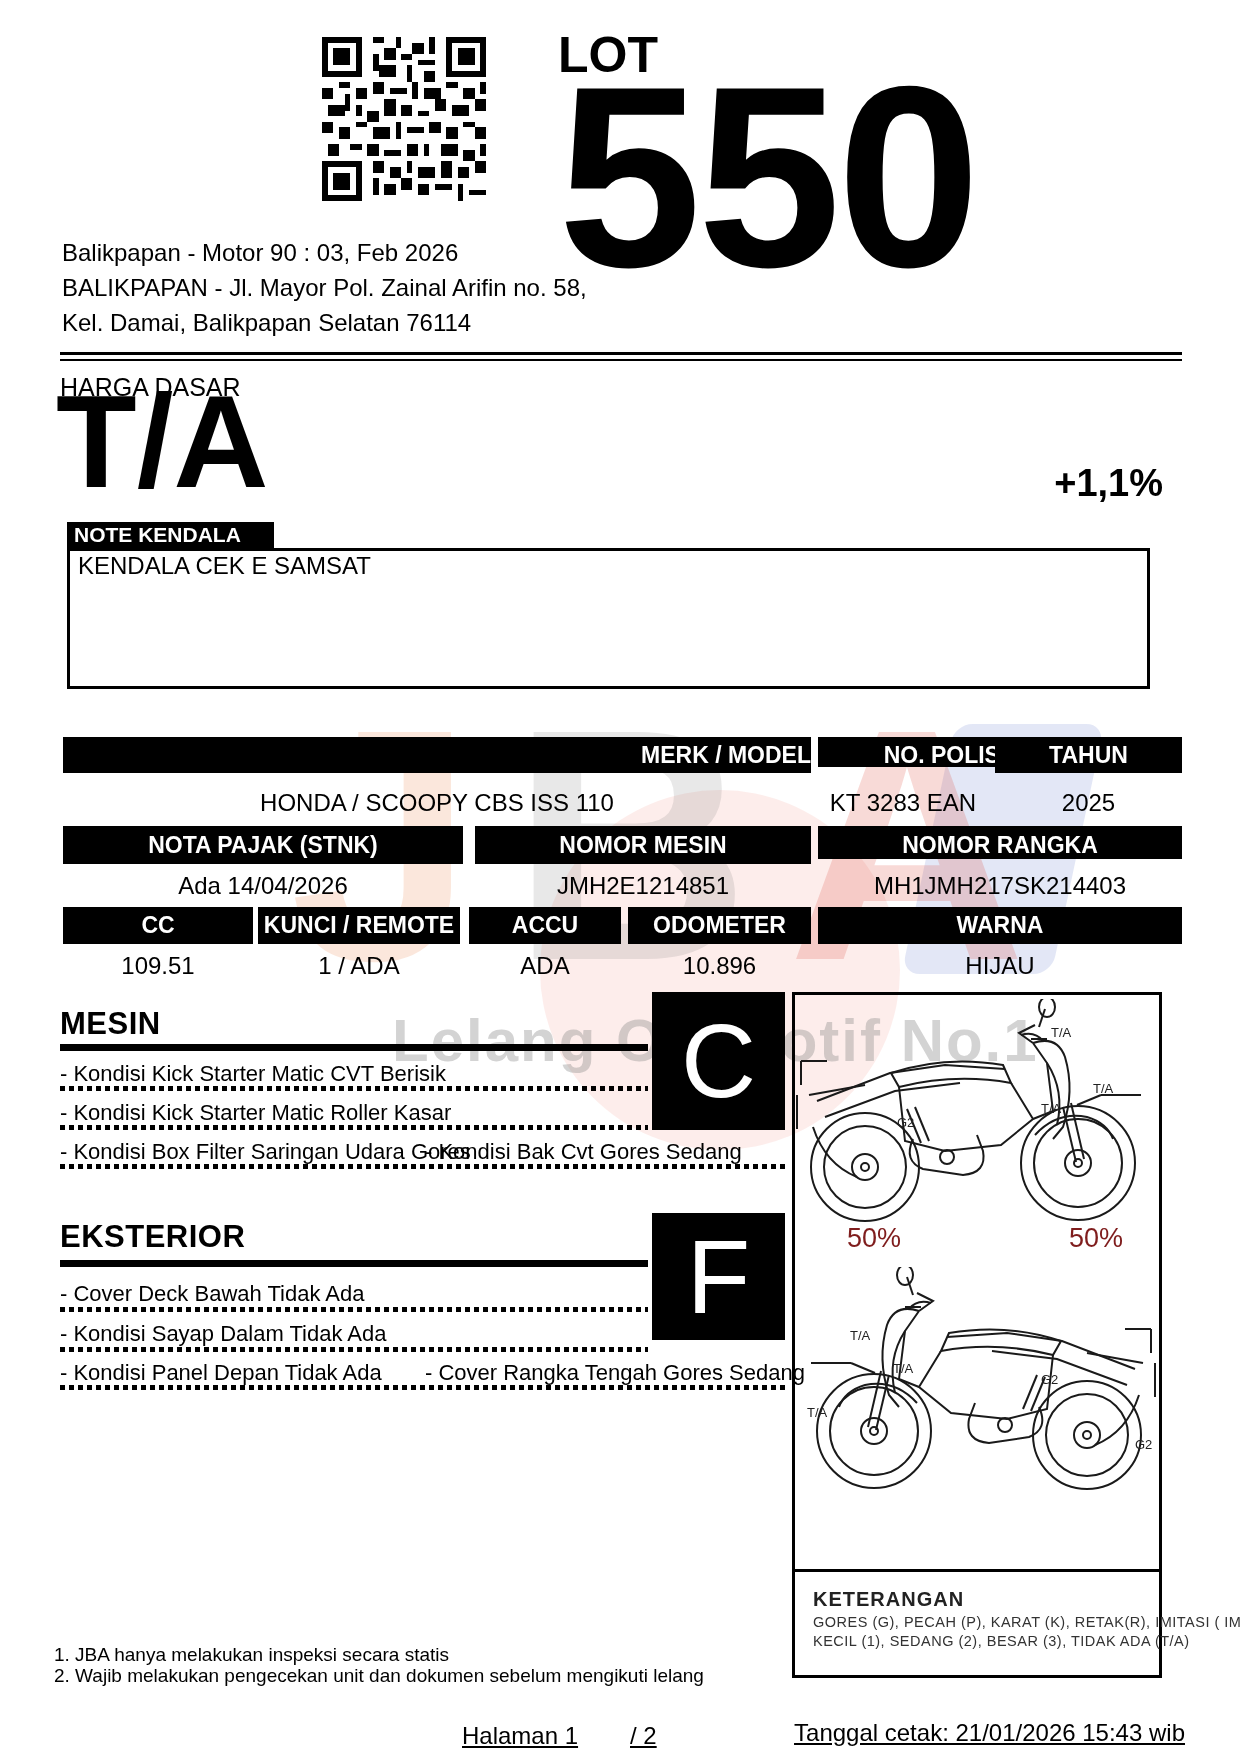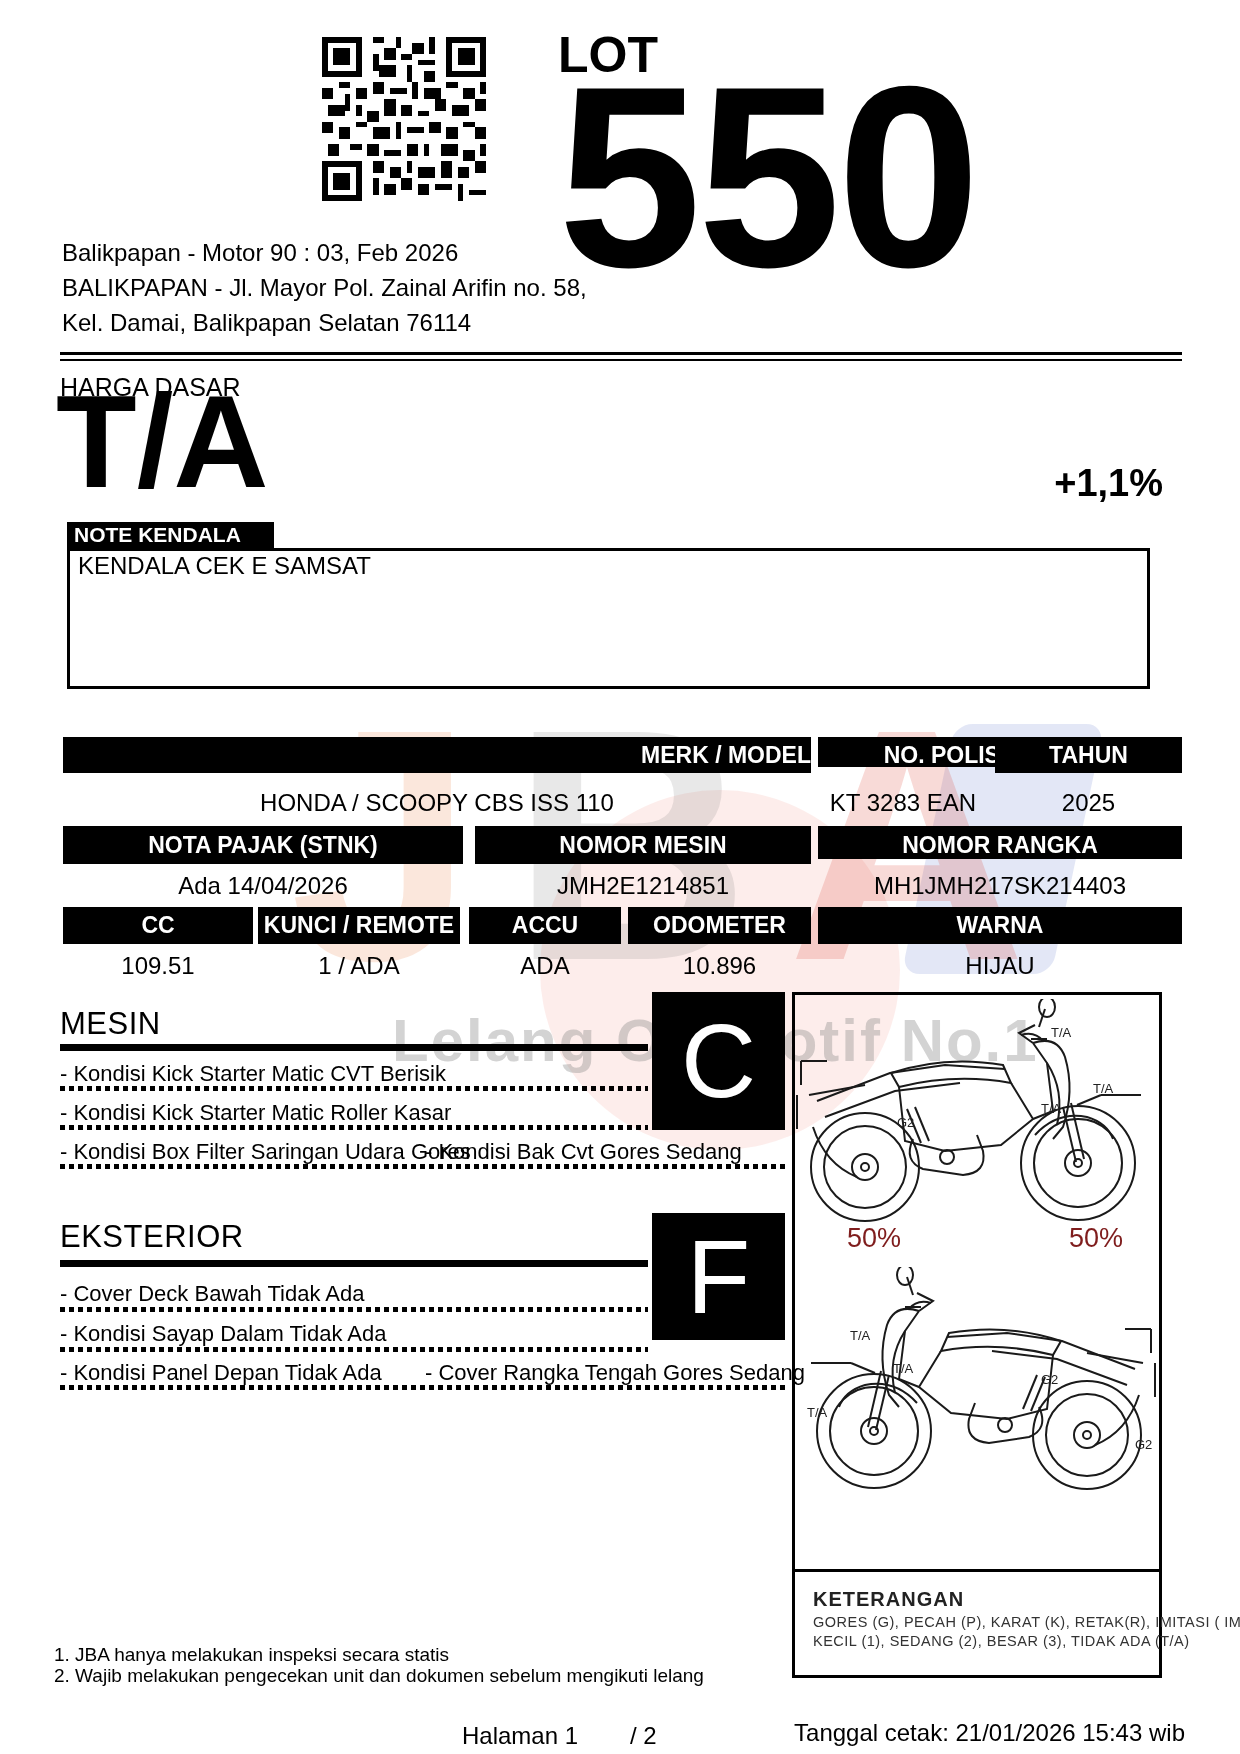--- a/index.html
+++ b/index.html
@@ -29,36 +29,36 @@
   .harga-change{left:940px;top:462px;width:223px;text-align:right;font-size:38px;font-weight:bold;}
   .note-tag{left:67px;top:522px;width:200px;height:26px;background:#000;color:#fff;
             font-size:21px;font-weight:bold;line-height:26px;padding-left:7px;}
   .note-box{left:67px;top:548px;width:1077px;height:135px;border:3px solid #000;}
   .note-text{padding:1px 8px;font-size:24px;}
   
   .hcell{position:absolute;background:#000;color:#fff;font-weight:bold;font-size:23px;
          text-align:center;}
   .vcell{position:absolute;font-size:24px;text-align:center;}
   
-  .sec-title{font-size:31px;font-weight:normal;letter-spacing:0.5px;}
+  .sec-title{font-size:31px;font-weight:bold;letter-spacing:0.5px;}
   .sec-rule{height:7px;background:#000;}
   .dotted{height:5px;background:repeating-linear-gradient(90deg,#000 0 5px,transparent 5px 9px);}
   .item{font-size:22px;white-space:nowrap;}
   .grade-box{background:#000;color:#fff;display:flex;align-items:center;justify-content:center;
              font-size:104px;line-height:1;}
   
   .panel{left:792px;top:992px;width:364px;height:574px;border:3px solid #000;background:transparent;}
   .ket-box{left:792px;top:1569px;width:364px;height:103px;border:3px solid #000;}
   .ket-title{padding:16px 0 0 18px;font-size:20px;font-weight:bold;letter-spacing:1px;color:#222;}
   .ket-line{padding:3px 0 0 18px;font-size:14.5px;color:#333;letter-spacing:0.5px;white-space:nowrap;}
   .dlabel{position:absolute;font-size:13px;color:#222;}
   .pct{position:absolute;font-size:27px;color:#7f1d1d;}
   
   .catatan{font-size:19px;line-height:21px;}
-  .pagejump{font-size:24px;}
+  .pagejump{font-size:24px;text-decoration:underline;}
 </style>
 </head>
 <body>
 
 <div class="page">
 
   <div class="abs wm wm-pink"></div>
   <div class="abs wm wm-blue"></div>
   <div class="abs wm wm-jba">
     <span class="j">J</span>

